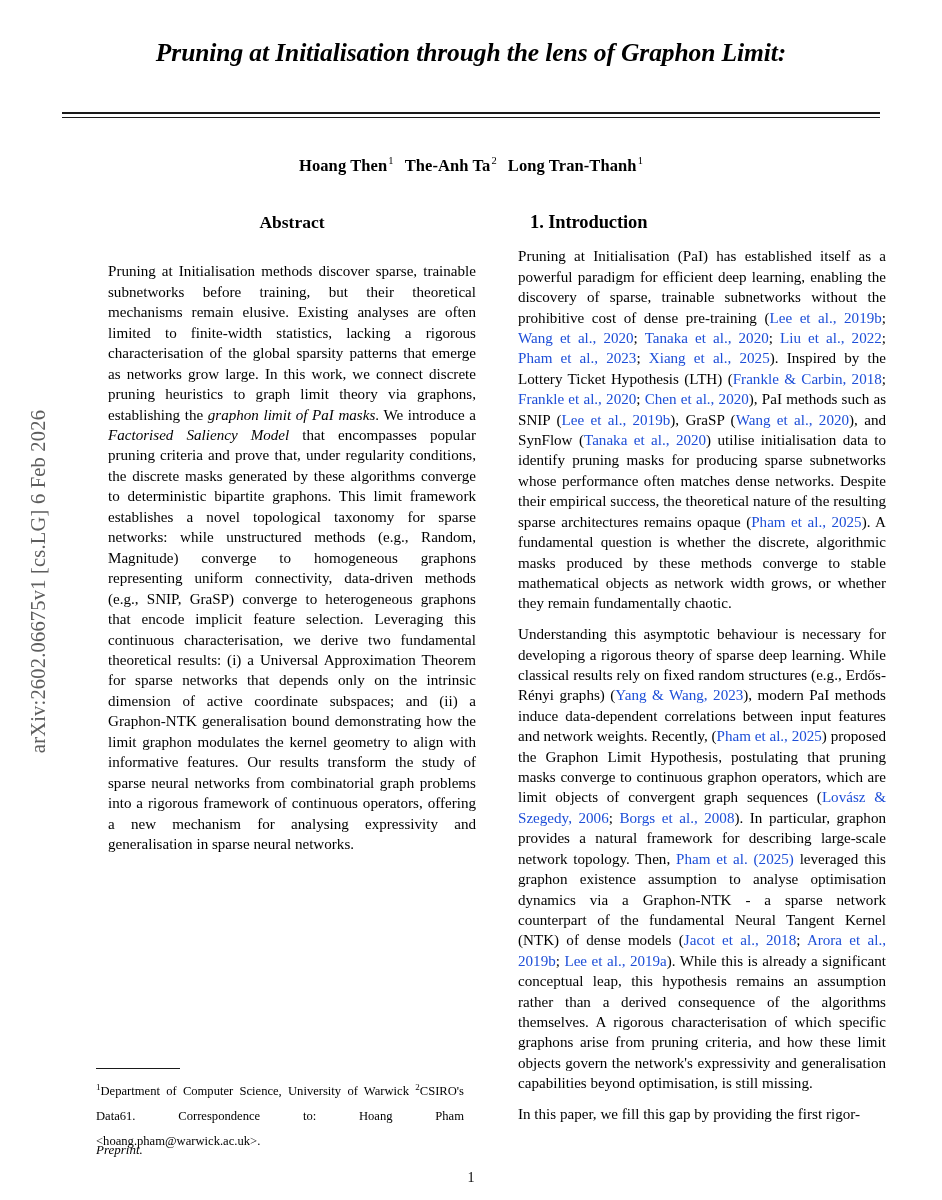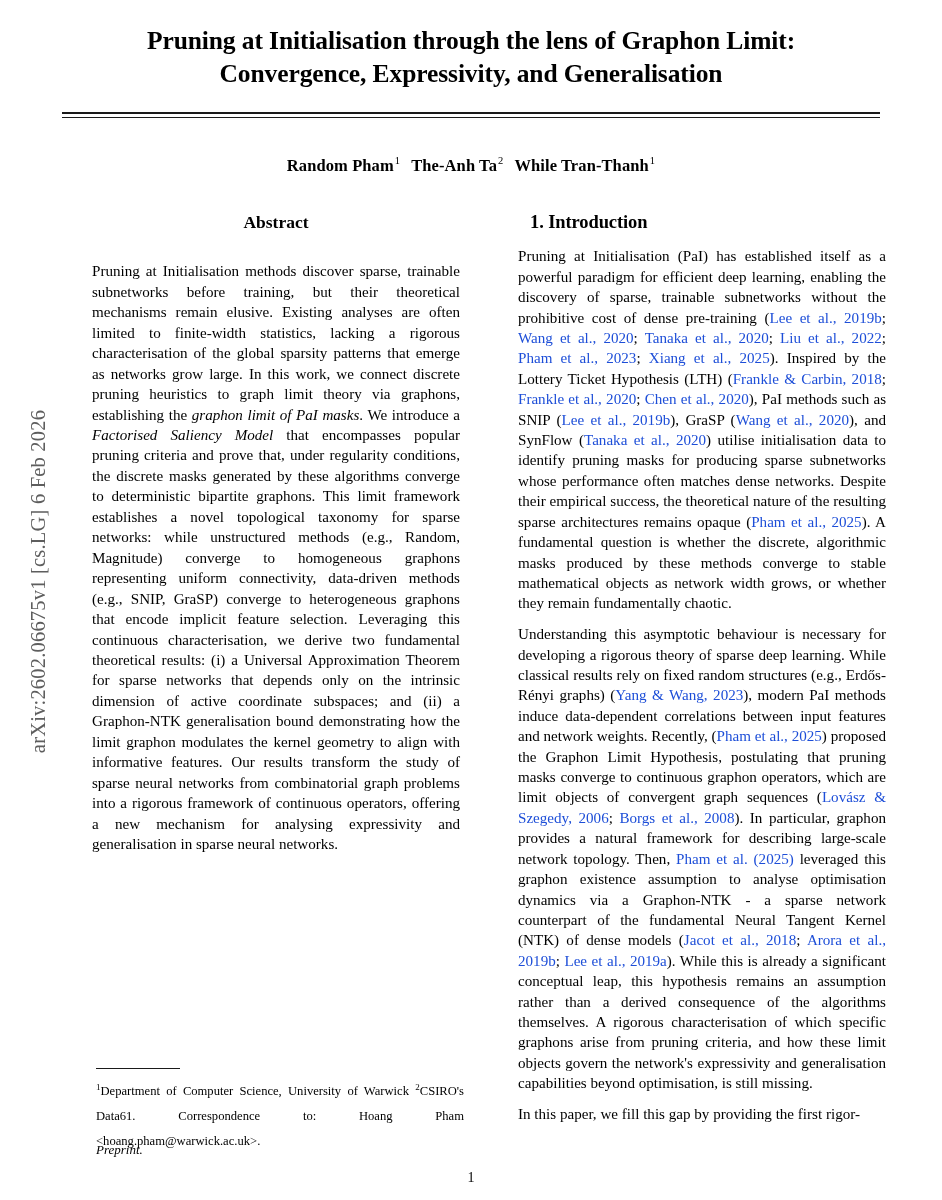--- a/index.html
+++ b/index.html
@@ -46,21 +46,22 @@
     top: 24px;
     width: 818px;
     text-align: center;
   }
   .paper-title {
     font-family: "Liberation Serif", "DejaVu Serif", serif;
     font-weight: bold;
     font-size: 25.5px;
     line-height: 33px;
     letter-spacing: -0.1px;
-    margin: 0;
+    margin: 12px;
+    font-style: italic;
   }
   .title-line2 { display: block; }
 
   .title-rule {
     position: absolute;
     left: 62px;
     top: 112px;
     width: 818px;
     height: 0;
     border-top: 2.6px solid #1a1a1a;
@@ -98,21 +99,21 @@
   .col {
     position: absolute;
     top: 212px;
     width: 368px;
     font-size: 15.1px;
     line-height: 20.4px;
     text-align: justify;
     text-justify: inter-word;
     hyphens: none;
   }
-  .col-left  { left: 92px; }
+  .col-left  { left: 108px; }
   .col-right { left: 518px; }
 
   .section-head {
     font-size: 18.5px;
     font-weight: bold;
     margin: 0 0 14px 12px;
     text-align: left;
     letter-spacing: -0.1px;
   }
   .abstract-head {
@@ -184,28 +185,27 @@
 </head>
 <body>
 
 <div class="page">
 
   <div class="arxiv-stamp">arXiv:2602.06675v1  [cs.LG]  6 Feb 2026</div>
 
   <div class="title-block">
     <h1 class="paper-title">
       <span class="title-line1">Pruning at Initialisation through the lens of Graphon Limit:</span>
-      <span class="title-line2">Convergence, Expressivity, and Generalisation</span>
     </h1>
   </div>
   <div class="title-rule"></div>
   <div class="title-rule-thin"></div>
 
   <div class="authors">
-    <span class="auth"><span>Random Pham</span><sup>1</sup></span><span class="auth-sep"></span><span class="auth"><span>The-Anh Ta</span><sup>2</sup></span><span class="auth-sep"></span><span class="auth"><span>While Tran-Thanh</span><sup>1</sup></span>
+    <span class="auth"><span>Hoang Then</span><sup>1</sup></span><span class="auth-sep"></span><span class="auth"><span>The-Anh Ta</span><sup>2</sup></span><span class="auth-sep"></span><span class="auth"><span>Long Tran-Thanh</span><sup>1</sup></span>
   </div>
 
   <div class="col col-left">
     <div class="abstract-head">Abstract</div>
     <div class="abstract-body">
       <p><span>Pruning at Initialisation methods discover sparse, trainable subnetworks before training, but their theoretical mechanisms remain elusive. Existing analyses are often limited to finite-width statistics, lacking a rigorous characterisation of the global sparsity patterns that emerge as networks grow large. In this work, we connect discrete pruning heuristics to graph limit theory via graphons, establishing the </span><i>graphon limit of PaI masks</i><span>. We introduce a </span><i>Factorised Saliency Model</i><span> that encompasses popular pruning criteria and prove that, under regularity conditions, the discrete masks generated by these algorithms converge to deterministic bipartite graphons. This limit framework establishes a novel topological taxonomy for sparse networks: while unstructured methods (e.g., Random, Magnitude) converge to homogeneous graphons representing uniform connectivity, data-driven methods (e.g., SNIP, GraSP) converge to heterogeneous graphons that encode implicit feature selection. Leveraging this continuous characterisation, we derive two fundamental theoretical results: (i) a Universal Approximation Theorem for sparse networks that depends only on the intrinsic dimension of active coordinate subspaces; and (ii) a Graphon-NTK generalisation bound demonstrating how the limit graphon modulates the kernel geometry to align with informative features. Our results transform the study of sparse neural networks from combinatorial graph problems into a rigorous framework of continuous operators, offering a new mechanism for analysing expressivity and generalisation in sparse neural networks.</span></p>
     </div>
   </div>
 
   <div class="col col-right">

